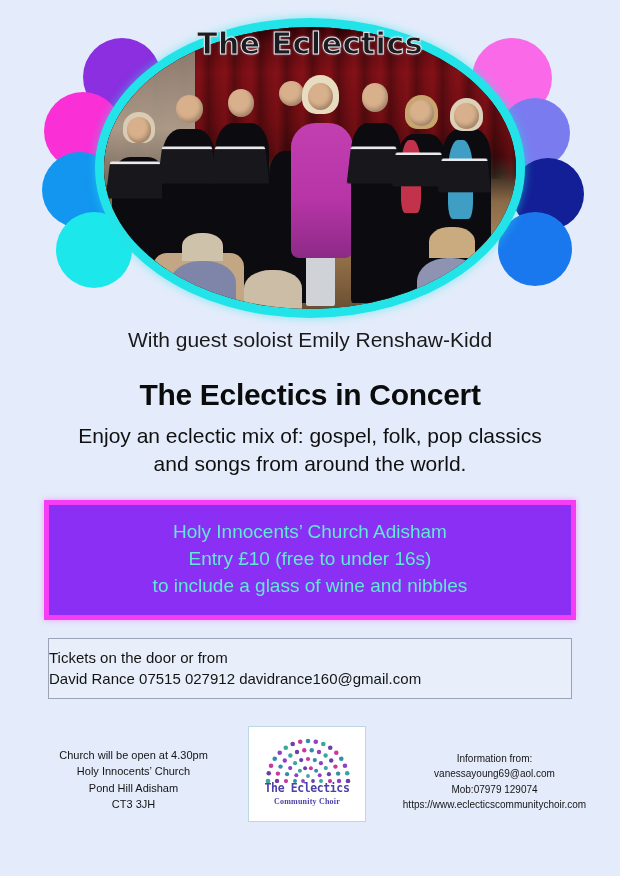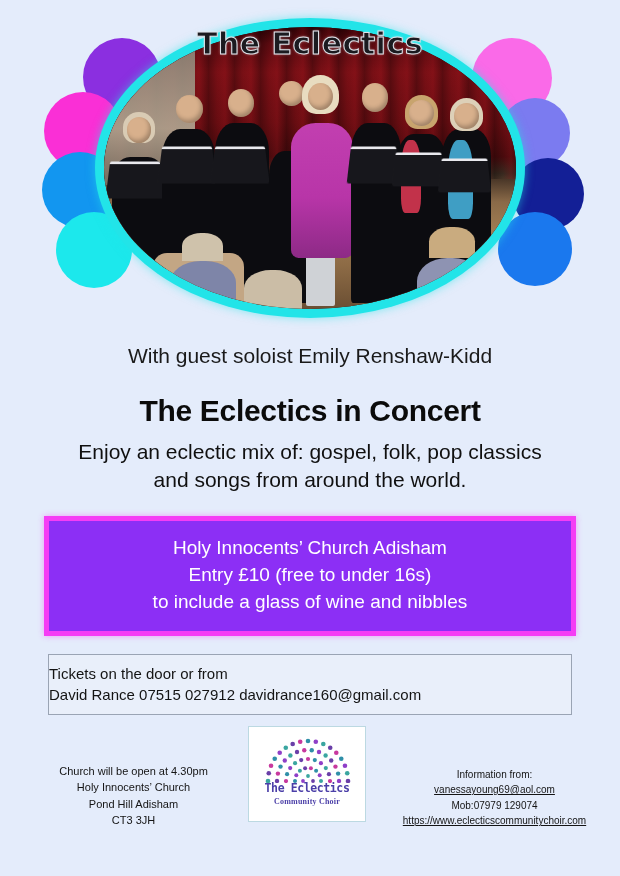--- a/index.html
+++ b/index.html
@@ -143,21 +143,20 @@
     text-shadow: 0 0 3px rgba(255,255,255,.55);
     z-index: 6;
     font-family: "DejaVu Sans", sans-serif;
   }
 
   
   .soloist-line {
     text-align: center;
     font-size: 21px;
     color: #1a1a1a;
-    margin-top: 16px;
   }
   .concert-title {
     text-align: center;
     font-size: 30px;
     font-weight: bold;
     color: #0b0b0b;
     margin-top: 26px;
     letter-spacing: -.3px;
   }
   .tagline {
@@ -171,21 +170,21 @@
   
   .details-box {
     margin: 22px 44px 0 44px;
     background: #8c2ff5;
     border: 5px solid #f53df5;
     padding: 14px 0 15px 0;
     text-align: center;
     box-shadow: 0 0 6px rgba(245,61,245,.45);
   }
   .details-line {
-    color: #ffffff;
+    color: #5eead4;
     font-size: 19px;
     line-height: 1.42;
   }
 
   
   .tickets-box {
     margin: 18px 48px 0 48px;
     background: #e9effa;
     border: 1px solid #9aa4b4;
     padding: 8px 0 9px 0;
@@ -216,21 +215,21 @@
   .footer-right {
     position: absolute;
     right: 18px;
     top: 30px;
     width: 215px;
     text-align: center;
     font-size: 10px;
     line-height: 1.55;
     color: #141414;
   }
-  .link { text-decoration: underline; }
+  .link { }
 
   .logo-box {
     position: absolute;
     left: 248px;
     top: 726px;
     width: 118px;
     height: 96px;
     background: #ffffff;
     border: 1px solid #bcd9e2;
     box-sizing: border-box;

